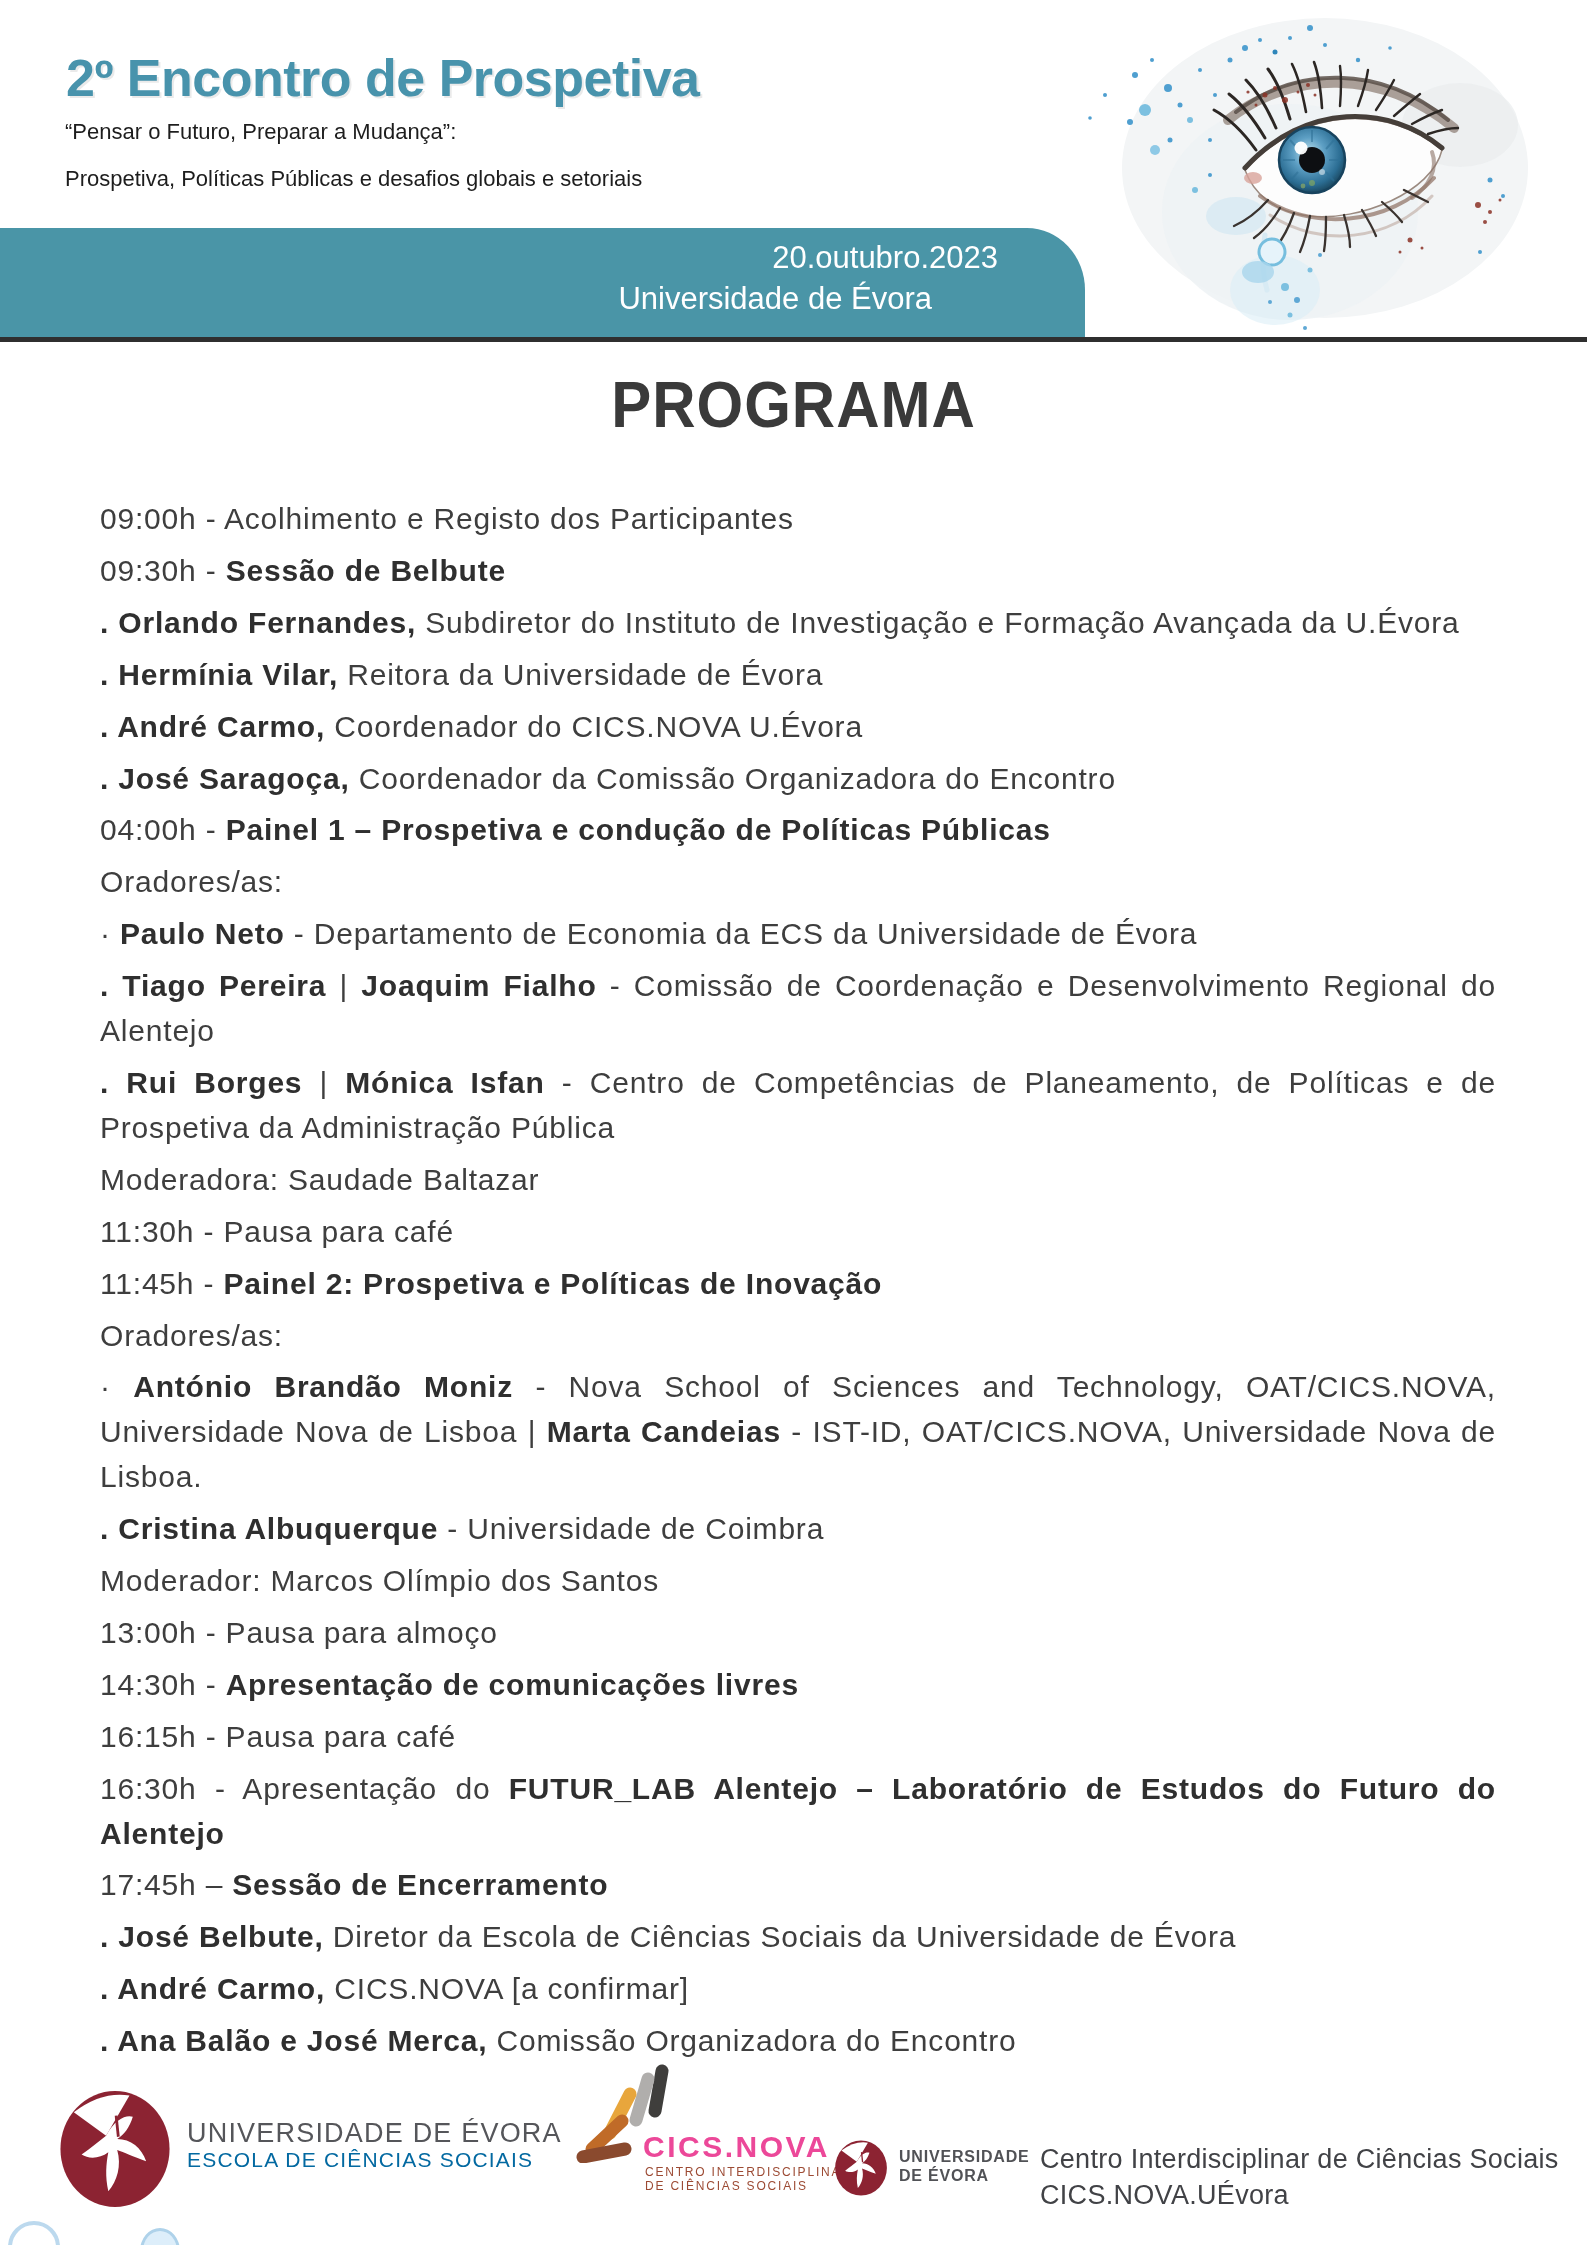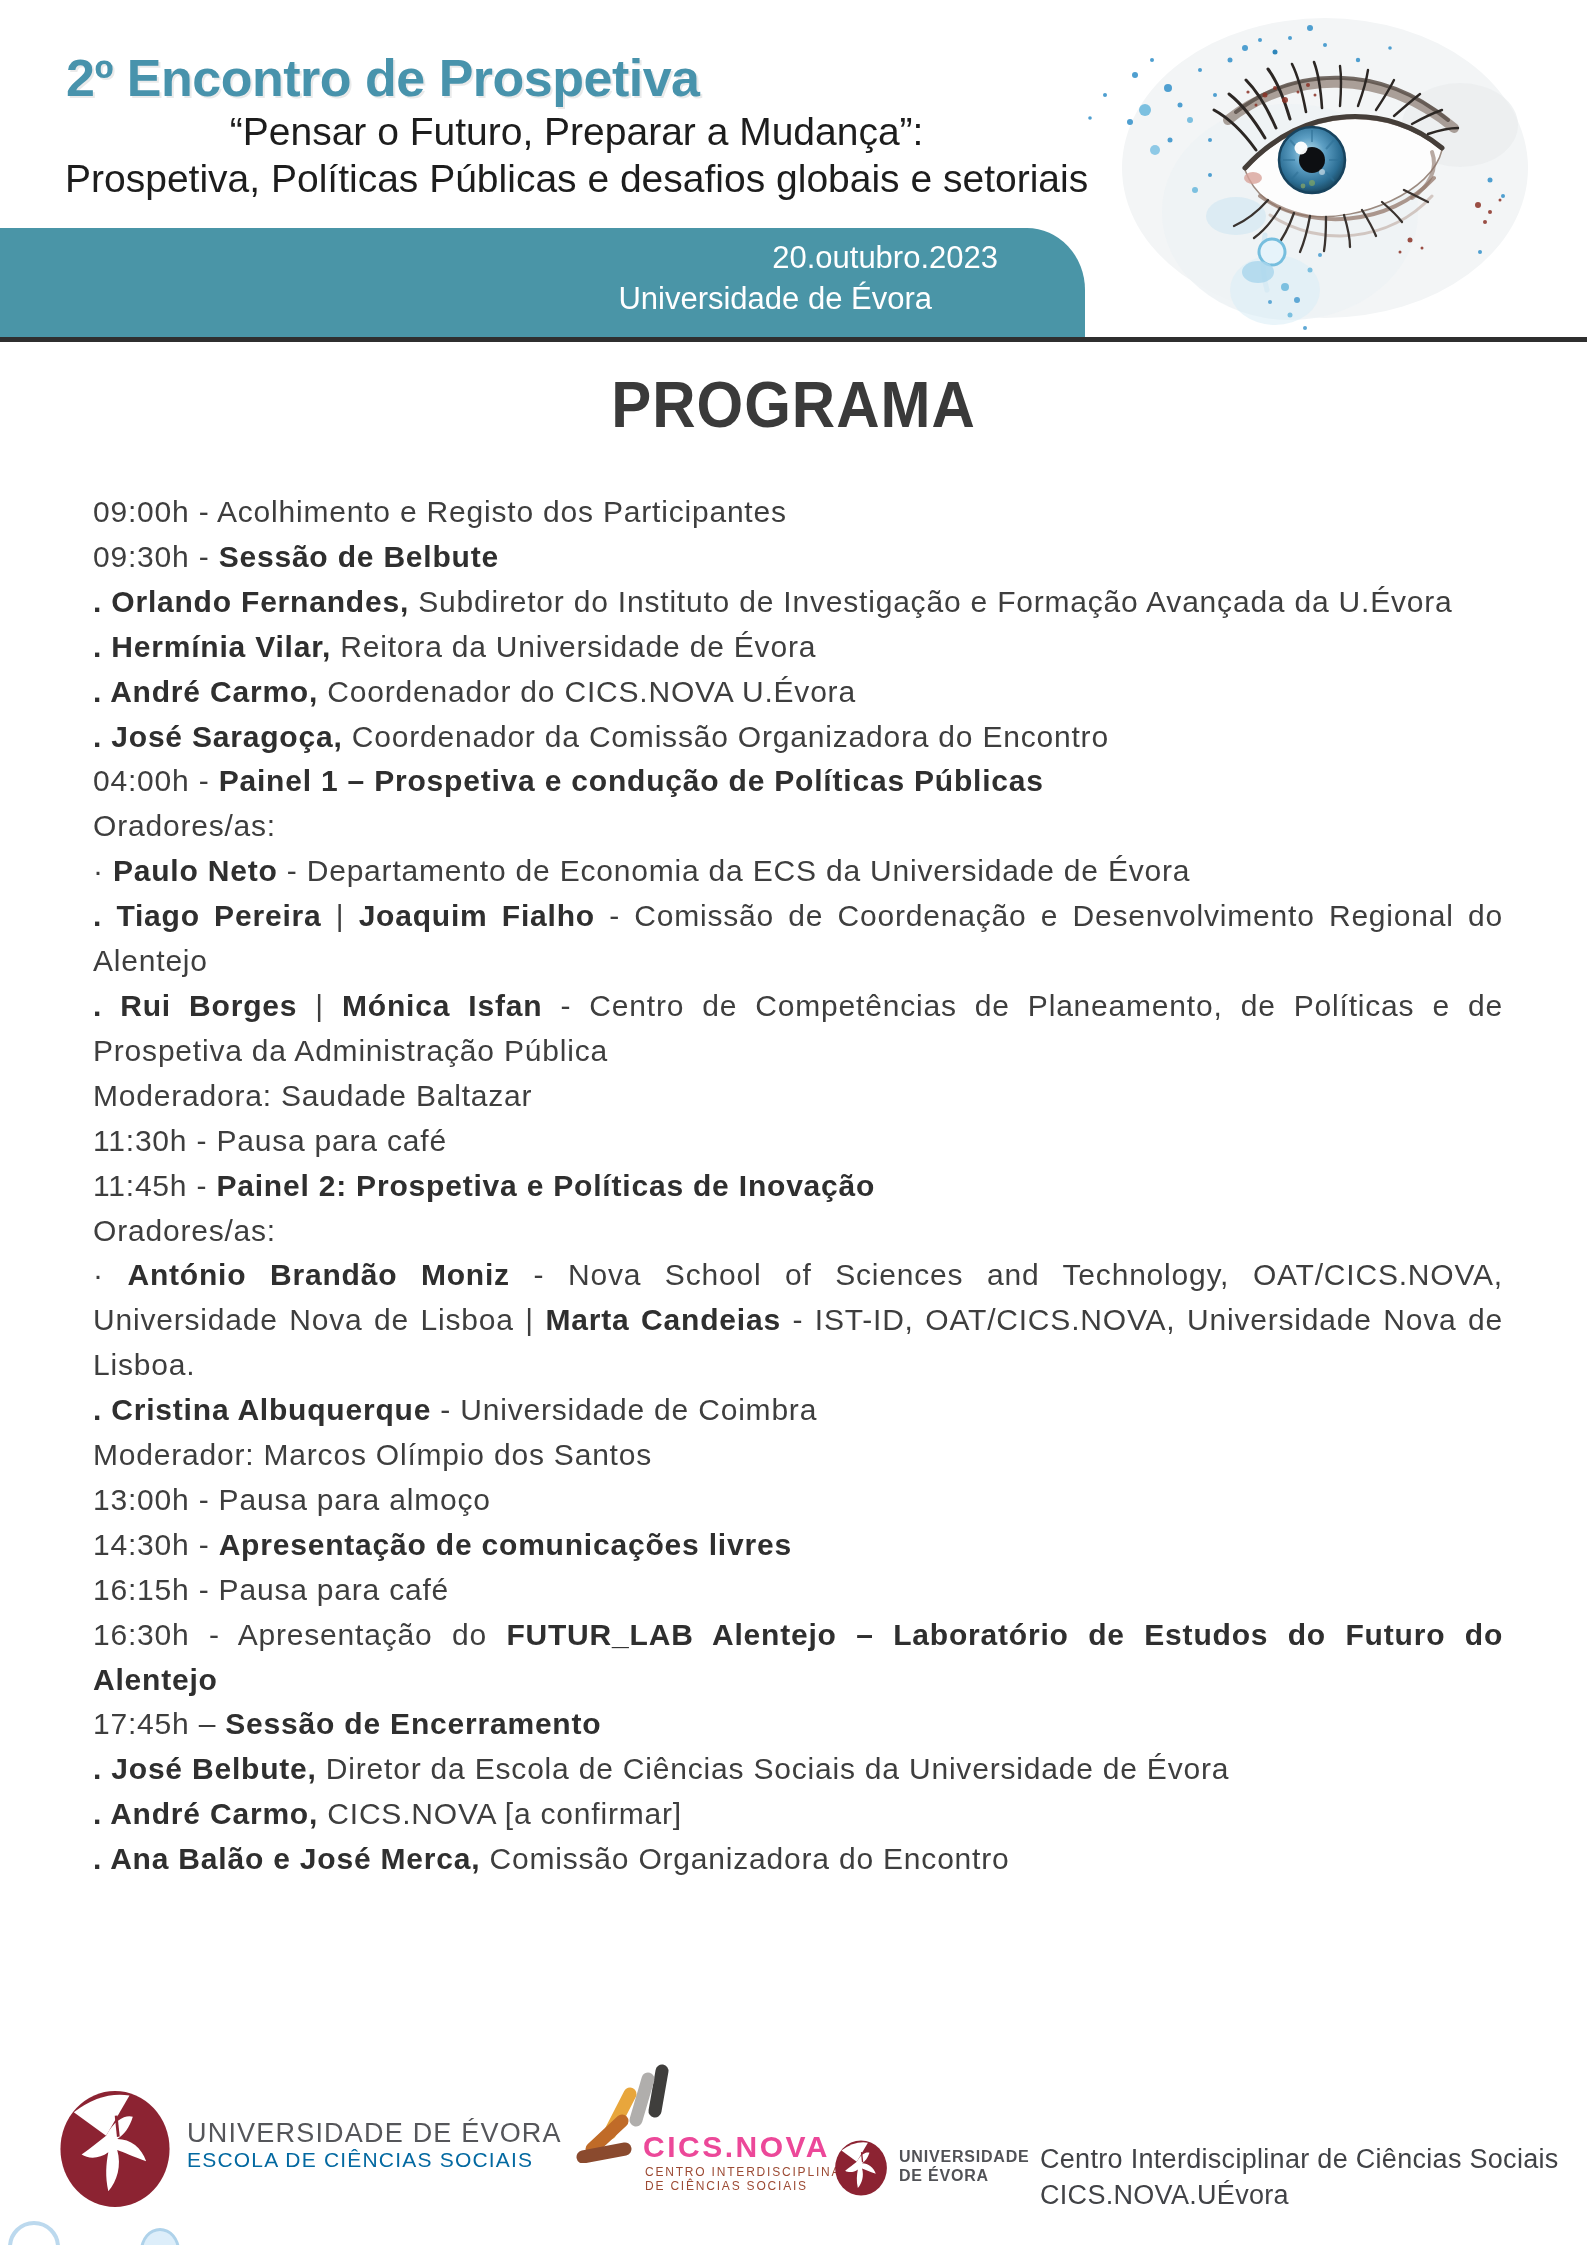--- a/index.html
+++ b/index.html
@@ -2,38 +2,38 @@
 <html><head>
 <meta charset="utf-8">
 <style>
   html,body{margin:0;padding:0;background:#ffffff;}
   #page{position:relative;width:1587px;height:2245px;background:#ffffff;overflow:hidden;
         font-family:"Liberation Sans", sans-serif;}
 
   
   .evt-title{position:absolute;left:66px;top:48px;font-size:52px;font-weight:700;
              color:#4893AC;letter-spacing:-.5px;text-shadow:2px 2px 0 rgba(170,170,170,.25);}
-  .evt-sub{position:absolute;left:65px;top:108px;font-size:39px;line-height:47px;
-           color:#1d1d1d;font-weight:400;text-align:center;}
+  .evt-sub{position:absolute;left:65px;top:108px;font-size:22px;line-height:47px;
+           color:#1d1d1d;font-weight:400;}
   .banner{position:absolute;left:0;top:228px;width:1085px;height:110px;background:#4A95A7;
           border-top-right-radius:58px 62px;}
   .banner .bd{position:absolute;top:12px;right:87px;font-size:31px;color:#ffffff;}
   .banner .bo{position:absolute;top:53px;right:153px;font-size:31px;color:#ffffff;}
   .rule{position:absolute;left:0;top:337px;width:1587px;height:5px;background:#2F2F2F;}
 
   .eye-art{position:absolute;left:1060px;top:0;width:470px;height:336px;}
 
   
   .prog-head{position:absolute;left:0;top:368px;width:1587px;text-align:center;
              font-size:60px;font-weight:700;color:#3a3a3a;letter-spacing:1px;
              transform:scaleY(1.08);transform-origin:50% 0;}
 
   .prog-list{position:absolute;left:93px;top:490px;width:1410px;font-size:30px;
              line-height:44.9px;color:#3E3E3E;letter-spacing:.8px;}
-  .prog-list p{margin:0;text-align:justify;}
+  .prog-list p{margin:7px;text-align:justify;}
   .prog-list .b{font-weight:700;color:#2f2f2f;}
 
   
   .f-uevora-logo{position:absolute;left:58px;top:2090px;width:114px;height:118px;}
   .f-uevora-t1{position:absolute;left:187px;top:2118px;font-size:27px;letter-spacing:1.2px;
                color:#55565a;}
   .f-uevora-t2{position:absolute;left:187px;top:2148px;font-size:21px;letter-spacing:1.2px;
                color:#0369a1;}
 
   .f-cics-rays{position:absolute;left:575px;top:2063px;width:95px;height:100px;}

